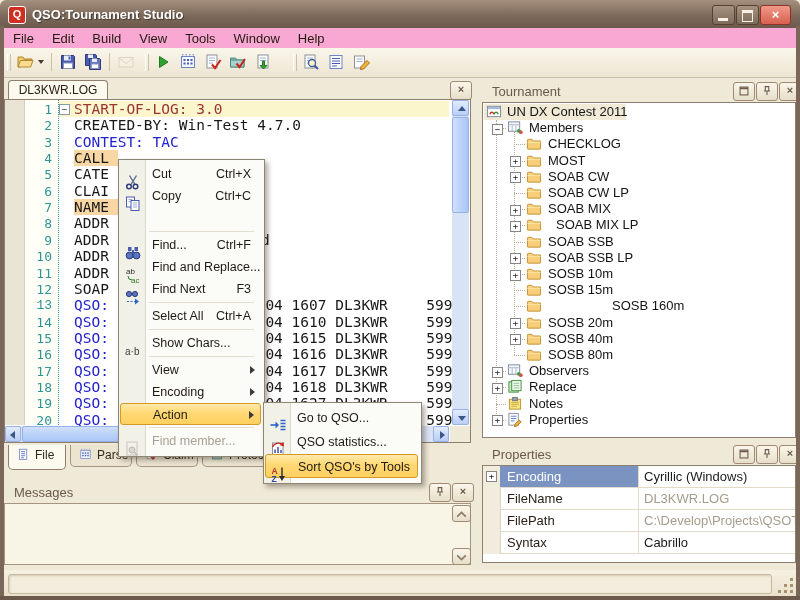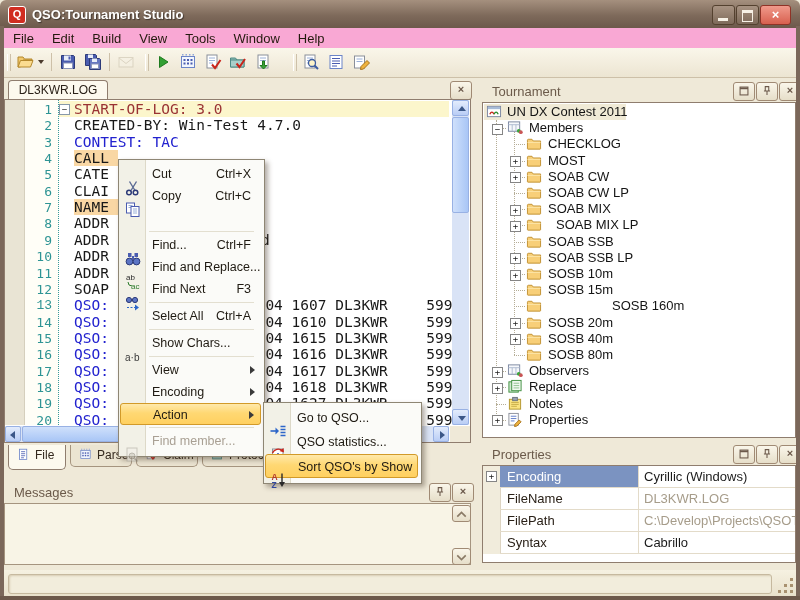--- a/index.html
+++ b/index.html
@@ -94,21 +94,21 @@
   .ticon{position:absolute;width:16px;height:15px;} .ticon svg{width:16px;height:15px;}
   .tspine{position:absolute;width:0;border-left:1px dotted #b5ad96;}
   .tstub{position:absolute;height:0;border-top:1px dotted #b5ad96;}
   .tsel{position:absolute;background:#f0ead6;height:16px;}
   
   .menu{position:absolute;background:#fbfbf8;border:1px solid #8e8674;box-shadow:3px 3px 5px rgba(60,45,30,.4);z-index:40;}
   .menu-iconcol{position:absolute;left:0;top:0;width:26px;height:100%;background:#f2f1e7;border-right:1px solid #ddd9c8;}
   .mi{position:absolute;left:1px;height:22px;}
   .mi .lbl{position:absolute;left:32px;font-size:12.5px;line-height:22px;color:#1f1a12;white-space:nowrap;}
   .mi .sc{position:absolute;right:10px;font-size:12.5px;line-height:22px;color:#1f1a12;}
-  .mi .ic{position:absolute;left:4px;top:16px;width:18px;height:18px;} .mi .ic svg{width:18px;height:18px;}
+  .mi .ic{position:absolute;left:4px;top:10px;width:18px;height:18px;} .mi .ic svg{width:18px;height:18px;}
   .mi.hl-item{background:linear-gradient(#ffe9ab,#ffd873 45%,#ffd060);border:1px solid #d29a29;border-radius:3px;box-sizing:border-box;}
   .mi.disabled .lbl{color:#a9a094;}
   .mi .arrow{position:absolute;right:6px;top:7px;border-left:5px solid #3a3a3a;
     border-top:4px solid transparent;border-bottom:4px solid transparent;width:0;height:0;}
   .mi-sep{position:absolute;left:30px;border-top:1px solid #e3dfd0;}
   .smi .lbl{line-height:24px;} .smi{height:24px;}
 </style>
 </head>
 <body>
 
@@ -625,16 +625,16 @@
           </svg></span>
         <span class="lbl">QSO statistics...</span>
       </div>
       <div class="mi smi hl-item" style="top: 51px; width: 153px;">
         <span class="ic"><svg viewBox="0 0 18 18">
             <text x="1.5" y="8.5" font-size="8.5" font-weight="bold" fill="#b03a30">A</text>
             <text x="1.5" y="17" font-size="8.5" font-weight="bold" fill="#31479e">Z</text>
             <path d="M12 2.5V12" stroke="#2a2a2a" stroke-width="1.4"></path>
             <path d="M9 11l3 5 3-5z" fill="#2a2a2a"></path>
           </svg></span>
-        <span class="lbl">Sort QSO's by Show</span>
+        <span class="lbl">Sort QSO's by Tools</span>
       </div>
     </div>
 </div>
 
 </body></html>

